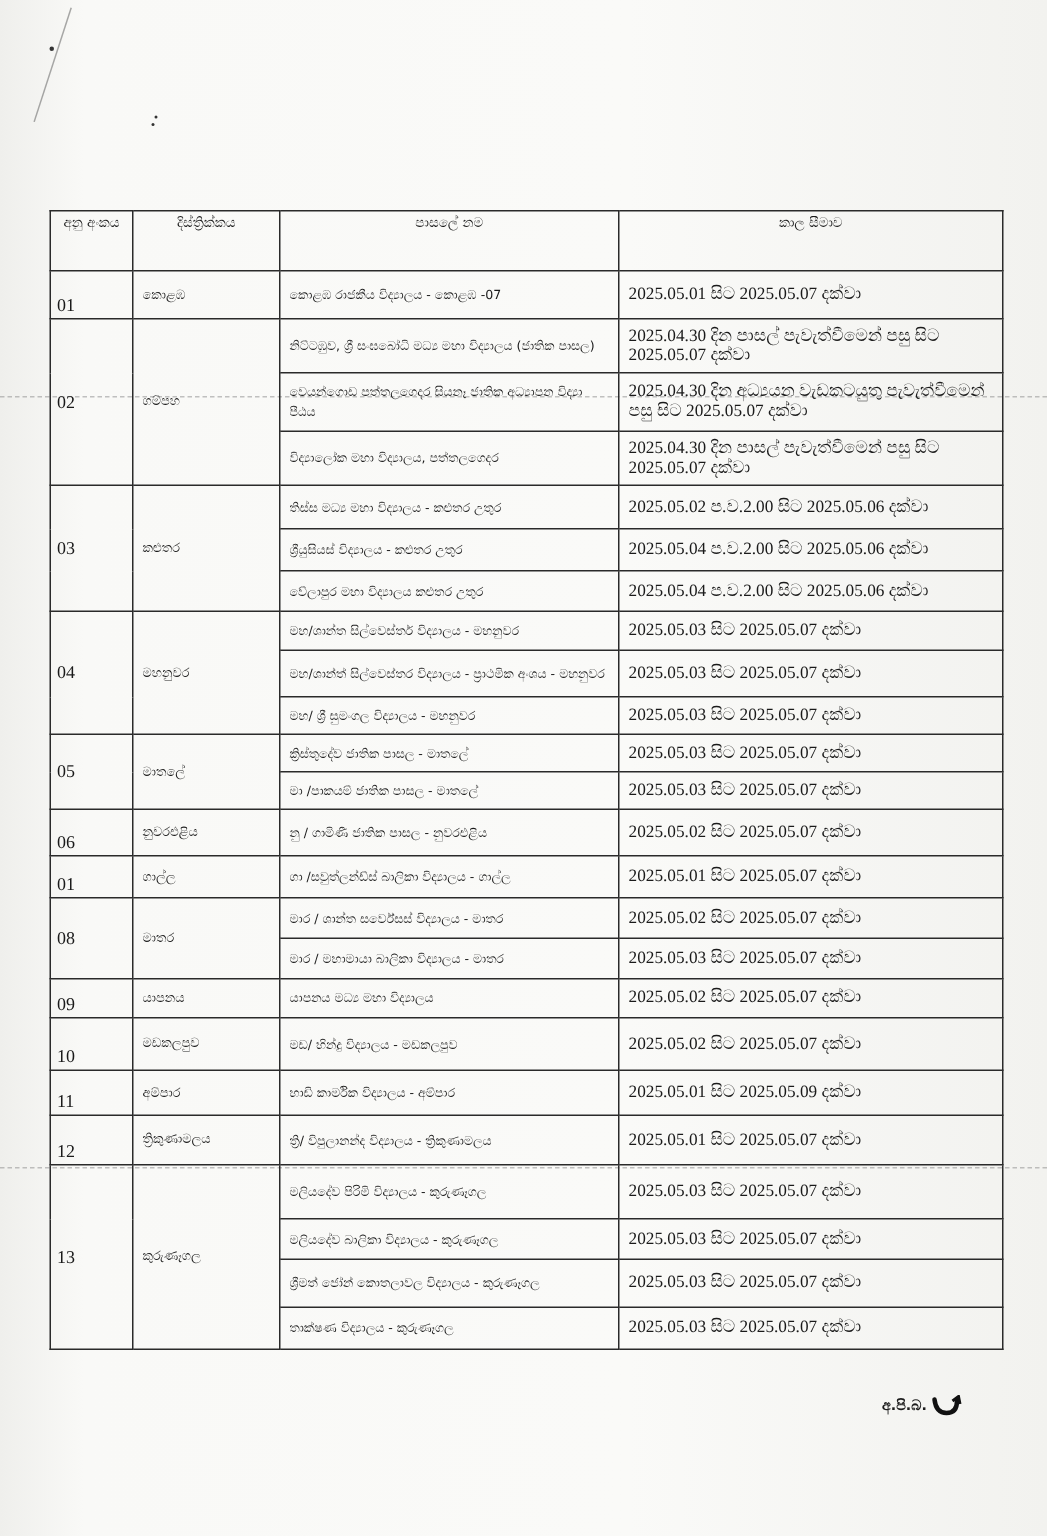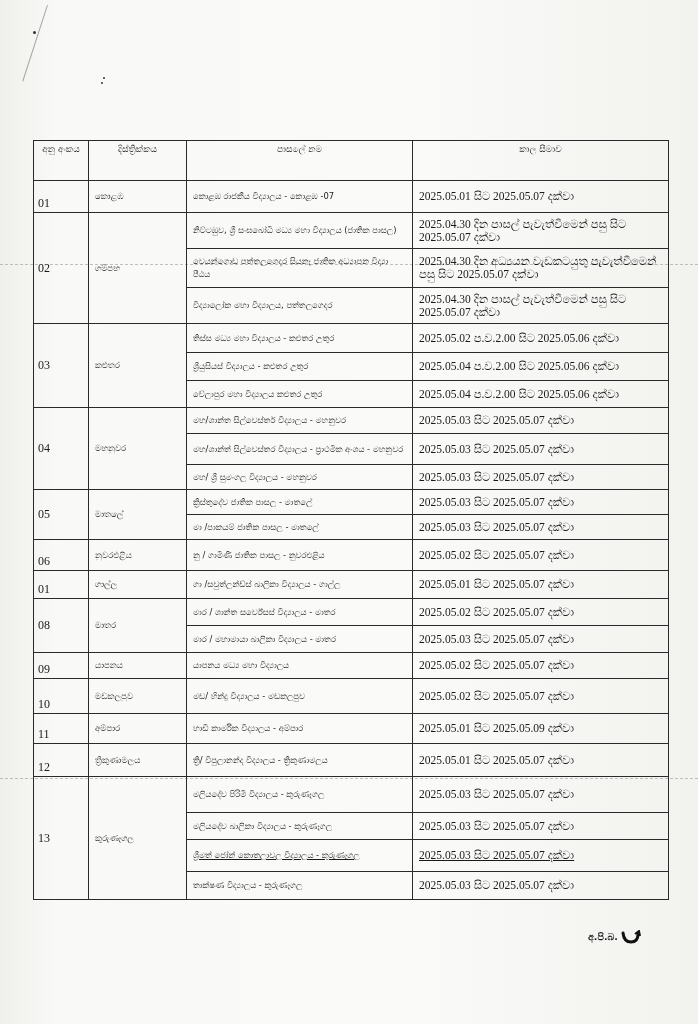--- a/index.html
+++ b/index.html
@@ -187,21 +187,21 @@
       <tr style="height: 36px;">
         <td class="num" rowspan="4">13</td>
         <td class="dist" rowspan="4">කුරුණෑගල</td>
         <td class="school">මලියදේව පිරිමි විද්‍යාලය - කුරුණෑගල</td>
         <td class="date">2025.05.03 සිට 2025.05.07 දක්වා</td>
       </tr>
       <tr style="height: 27px;">
         <td class="school">මලියදේව බාලිකා විද්‍යාලය - කුරුණෑගල</td>
         <td class="date">2025.05.03 සිට 2025.05.07 දක්වා</td>
       </tr>
-      <tr style="height: 32px; text-decoration: underline;">
+      <tr style="height: 32px;">
         <td class="school">ශ්‍රීමත් ජෝන් කොතලාවල විද්‍යාලය - කුරුණෑගල</td>
         <td class="date">2025.05.03 සිට 2025.05.07 දක්වා</td>
       </tr>
       <tr style="height: 28px;">
         <td class="school">තාක්ෂණ විද්‍යාලය - කුරුණෑගල</td>
         <td class="date">2025.05.03 සිට 2025.05.07 දක්වා</td>
       </tr>
     </tbody>
 </table>
 

